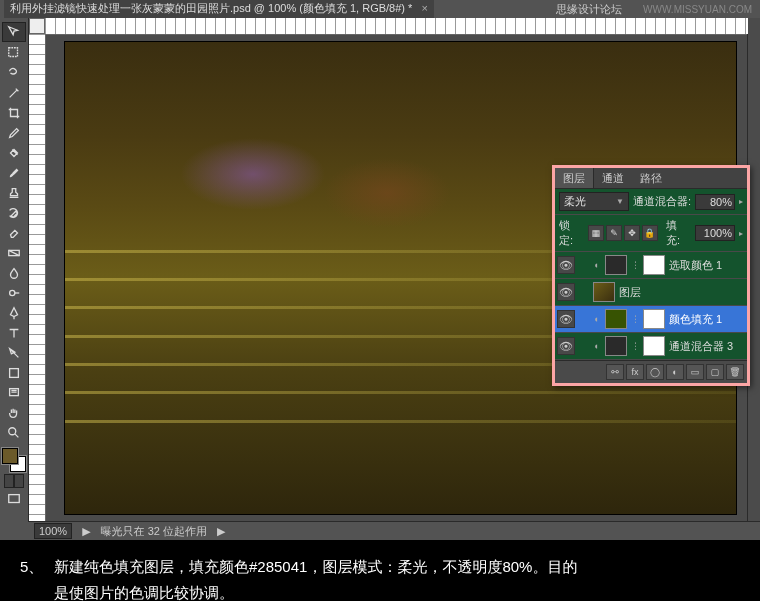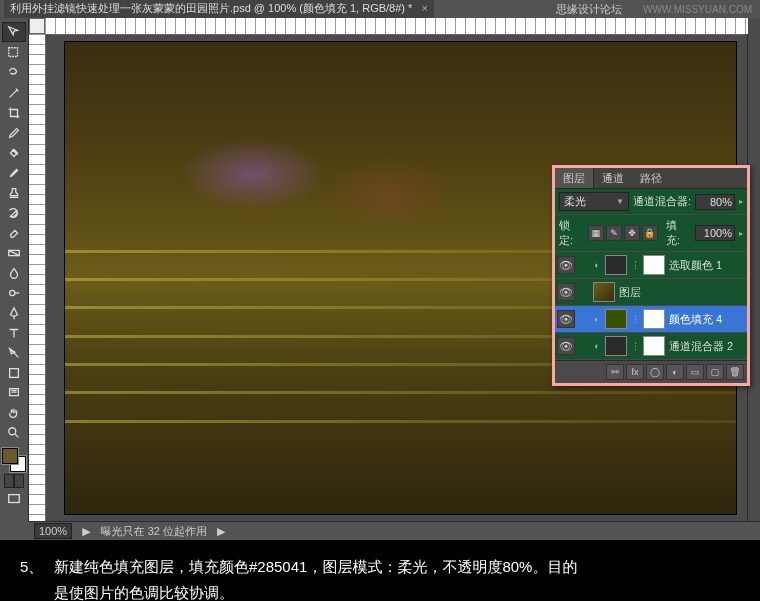--- a/index.html
+++ b/index.html
@@ -271,30 +271,30 @@
         <div class="thumb" style="background:linear-gradient(135deg,#6b5d18,#3a2e10)"></div>
         <span class="layer-name">图层</span>
       </div>
       <div class="layer sel">
         <div class="eye">👁</div>
         <div class="lock-slot"></div>
         <span class="link">◐</span>
         <div class="thumb olive"></div>
         <span class="link">⋮</span>
         <div class="mask"></div>
-        <span class="layer-name">颜色填充 4</span>
+        <span class="layer-name">颜色填充 1</span>
       </div>
       <div class="layer">
         <div class="eye">👁</div>
         <div class="lock-slot"></div>
         <span class="link">◐</span>
         <div class="thumb dark"></div>
         <span class="link">⋮</span>
         <div class="mask"></div>
-        <span class="layer-name">通道混合器 2</span>
+        <span class="layer-name">通道混合器 3</span>
       </div>
     </div>
     <div class="panel-footer">
       <div class="pf-btn">⚯</div>
       <div class="pf-btn">fx</div>
       <div class="pf-btn">◯</div>
       <div class="pf-btn">◐</div>
       <div class="pf-btn">▭</div>
       <div class="pf-btn">▢</div>
       <div class="pf-btn">🗑</div>

